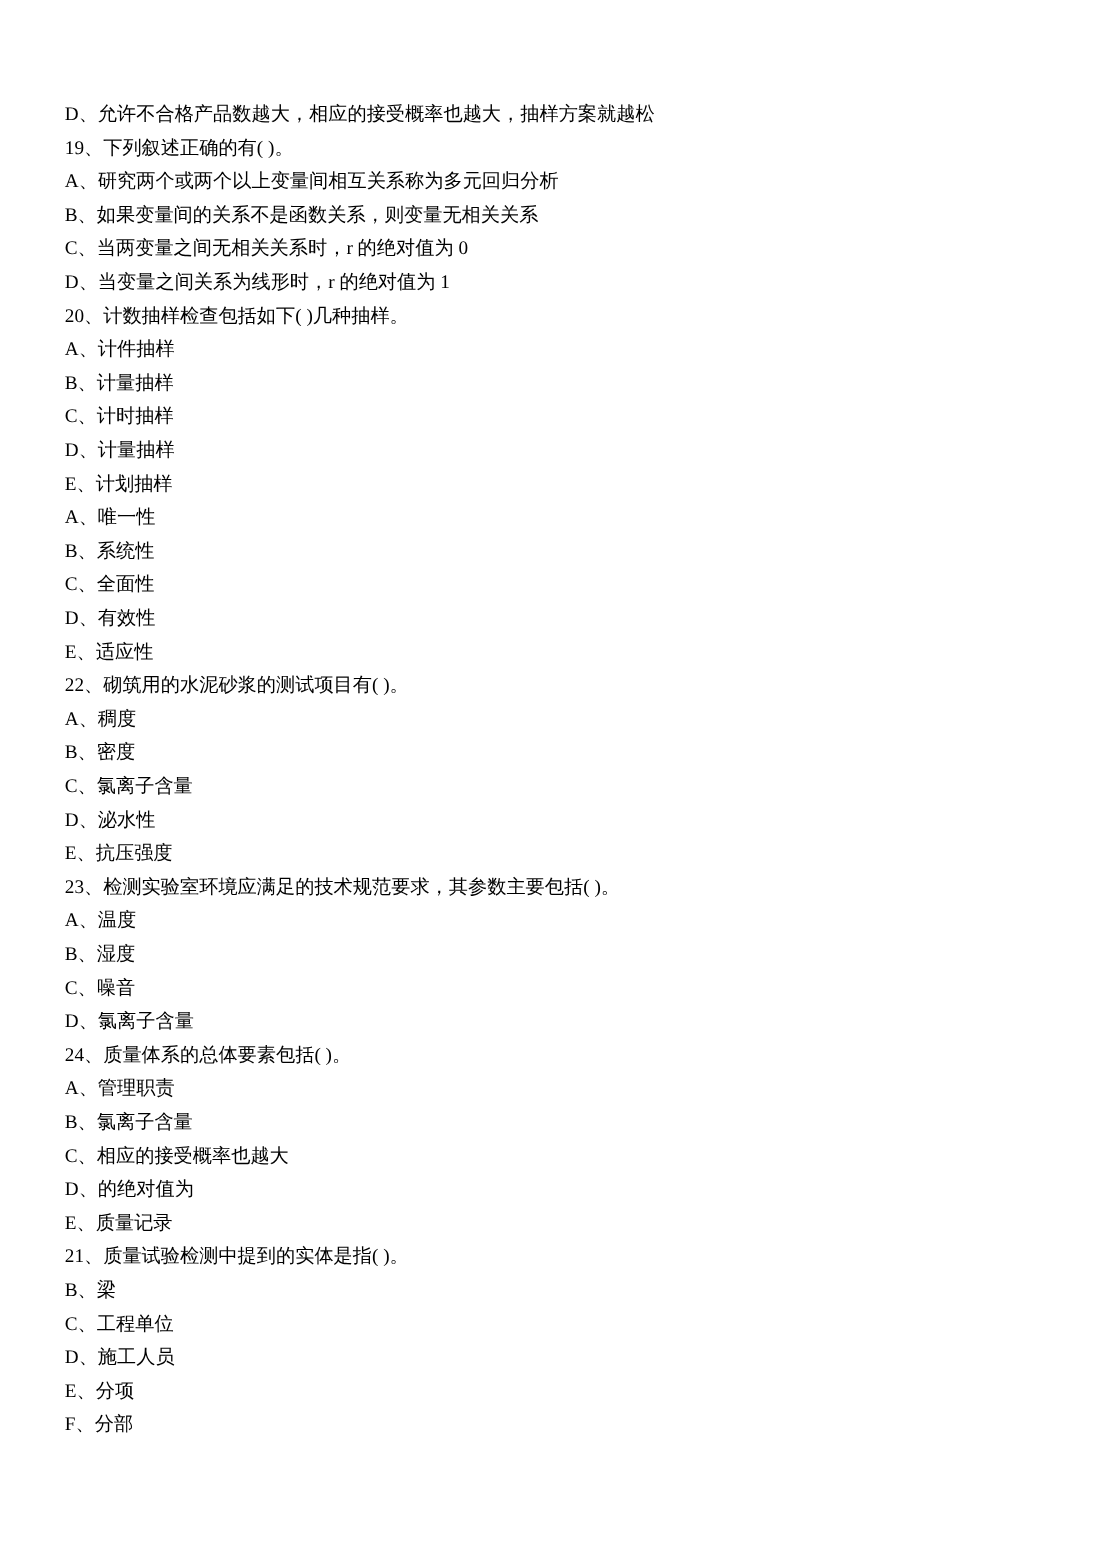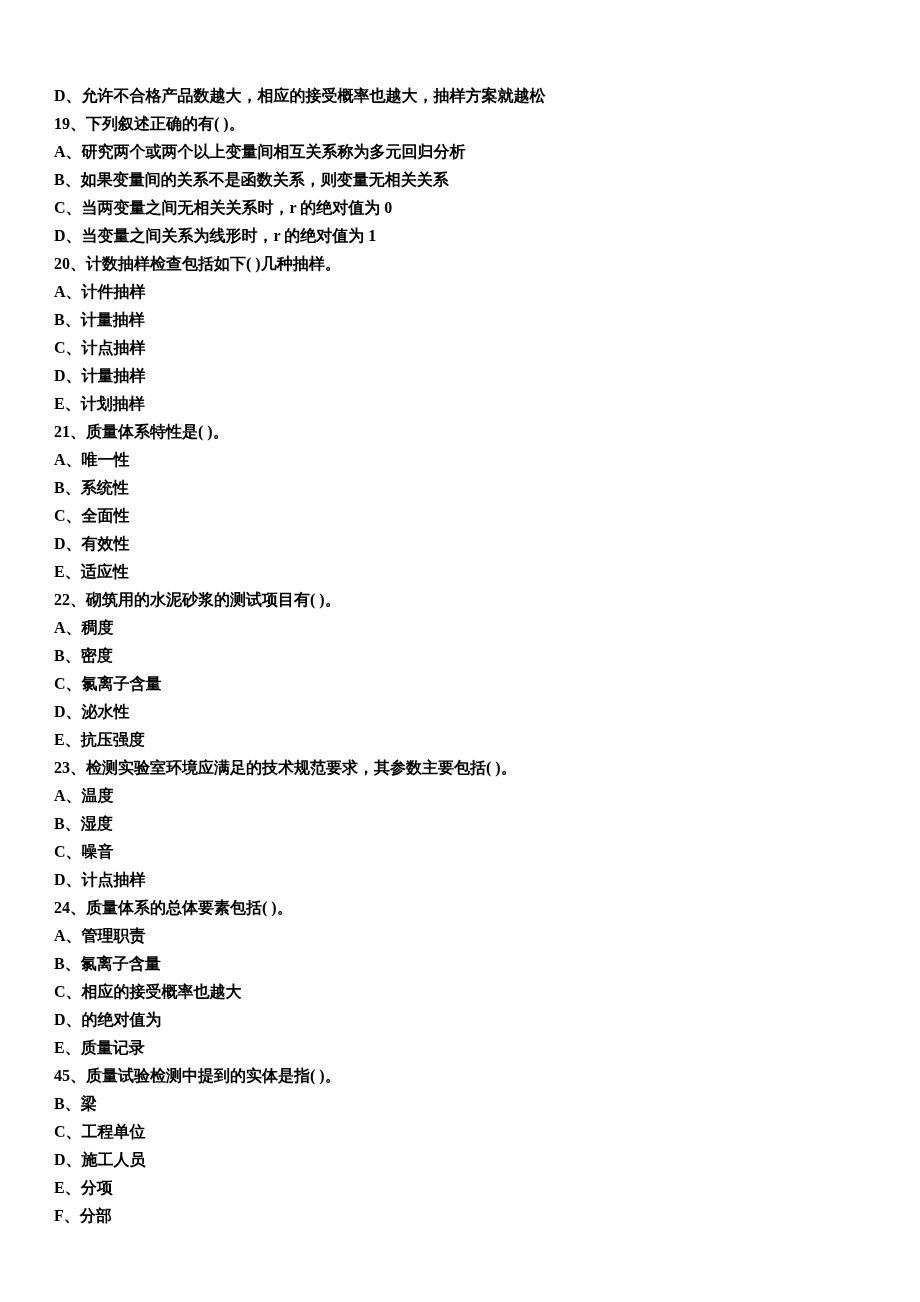--- a/index.html
+++ b/index.html
@@ -10,61 +10,59 @@
   }
   .page {
     padding: 82px 54px 40px 54px;
     font-family: "SimSun", "Songti SC", serif;
     font-size: 16px;
     line-height: 28px;
     color: #000000;
   }
   .line {
     white-space: pre-wrap;
-    font-weight: bold;
   }
 </style>
 </head>
 <body>
 
 <div class="page">
   <div class="line">D、允许不合格产品数越大，相应的接受概率也越大，抽样方案就越松</div>
   <div class="line">19、下列叙述正确的有( )。</div>
   <div class="line">A、研究两个或两个以上变量间相互关系称为多元回归分析</div>
   <div class="line">B、如果变量间的关系不是函数关系，则变量无相关关系</div>
   <div class="line">C、当两变量之间无相关关系时，r 的绝对值为 0</div>
   <div class="line">D、当变量之间关系为线形时，r 的绝对值为 1</div>
   <div class="line">20、计数抽样检查包括如下( )几种抽样。</div>
   <div class="line">A、计件抽样</div>
   <div class="line">B、计量抽样</div>
-  <div class="line">C、计点抽样</div>
+  <div class="line">C、计时抽样</div>
   <div class="line">D、计量抽样</div>
   <div class="line">E、计划抽样</div>
-  <div class="line">21、质量体系特性是( )。</div>
   <div class="line">A、唯一性</div>
   <div class="line">B、系统性</div>
   <div class="line">C、全面性</div>
   <div class="line">D、有效性</div>
   <div class="line">E、适应性</div>
   <div class="line">22、砌筑用的水泥砂浆的测试项目有( )。</div>
   <div class="line">A、稠度</div>
   <div class="line">B、密度</div>
   <div class="line">C、氯离子含量</div>
   <div class="line">D、泌水性</div>
   <div class="line">E、抗压强度</div>
   <div class="line">23、检测实验室环境应满足的技术规范要求，其参数主要包括( )。</div>
   <div class="line">A、温度</div>
   <div class="line">B、湿度</div>
   <div class="line">C、噪音</div>
-  <div class="line">D、计点抽样</div>
+  <div class="line">D、氯离子含量</div>
   <div class="line">24、质量体系的总体要素包括( )。</div>
   <div class="line">A、管理职责</div>
   <div class="line">B、氯离子含量</div>
   <div class="line">C、相应的接受概率也越大</div>
   <div class="line">D、的绝对值为</div>
   <div class="line">E、质量记录</div>
-  <div class="line">45、质量试验检测中提到的实体是指( )。</div>
+  <div class="line">21、质量试验检测中提到的实体是指( )。</div>
   <div class="line">B、梁</div>
   <div class="line">C、工程单位</div>
   <div class="line">D、施工人员</div>
   <div class="line">E、分项</div>
   <div class="line">F、分部</div>
 </div>
 
 </body></html>

